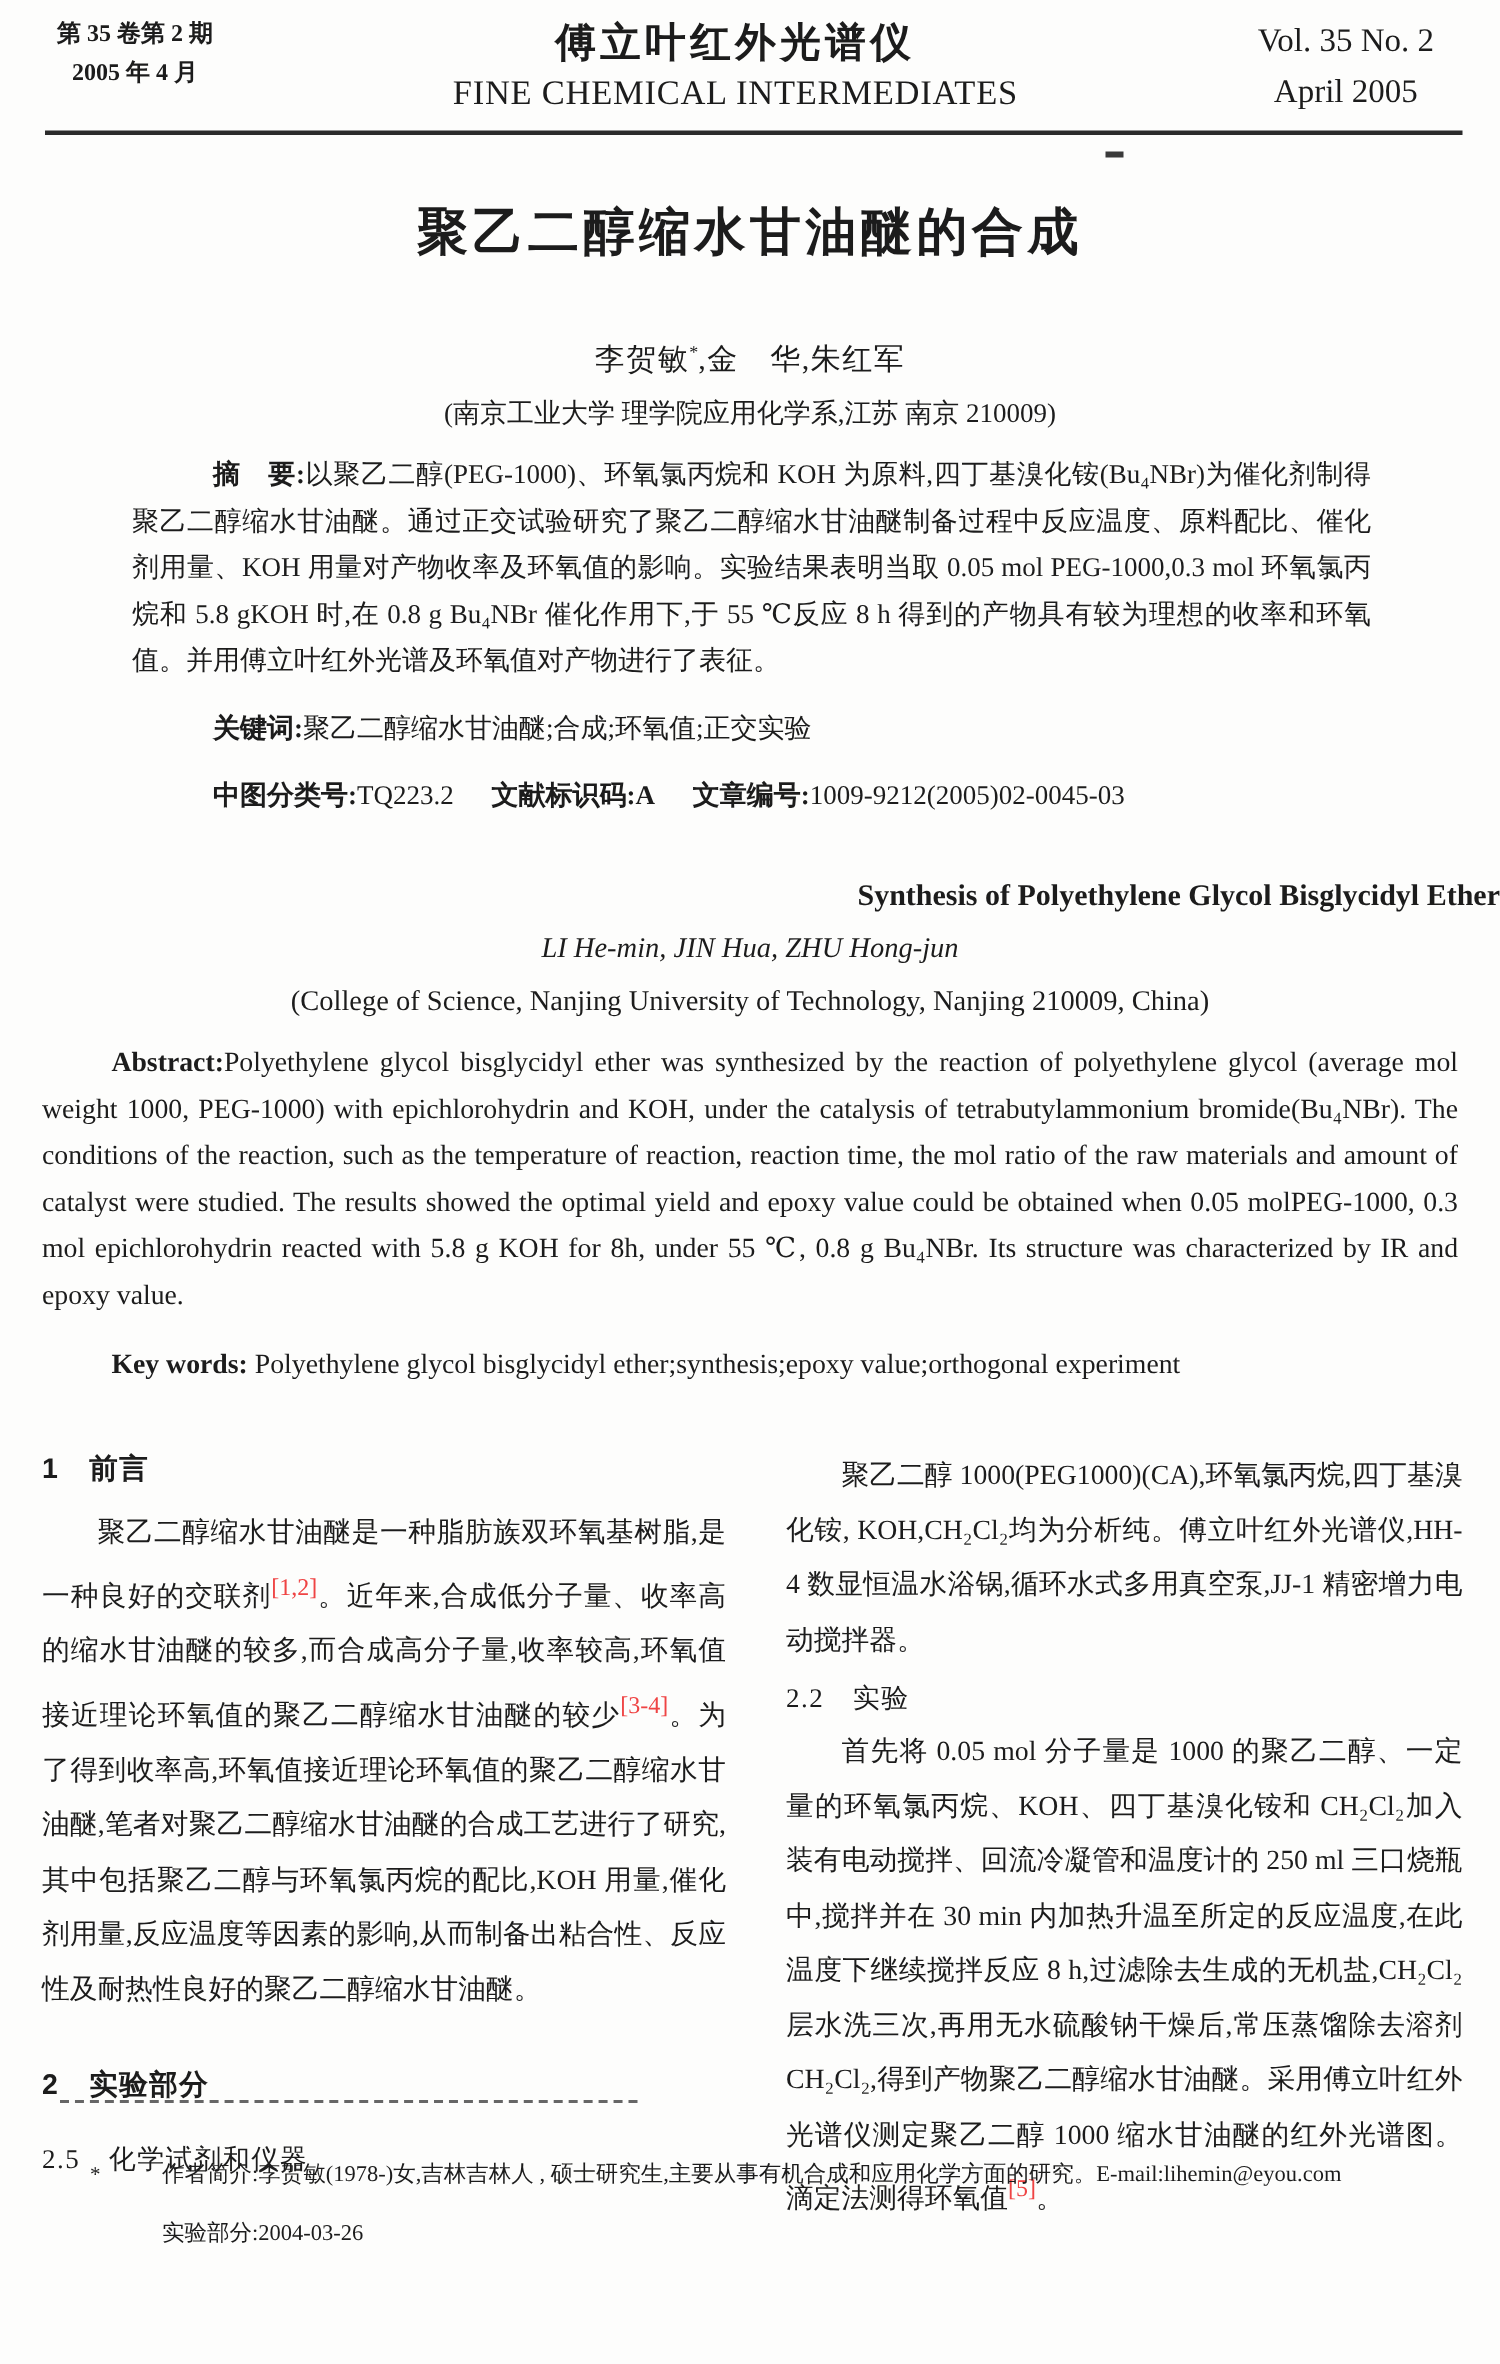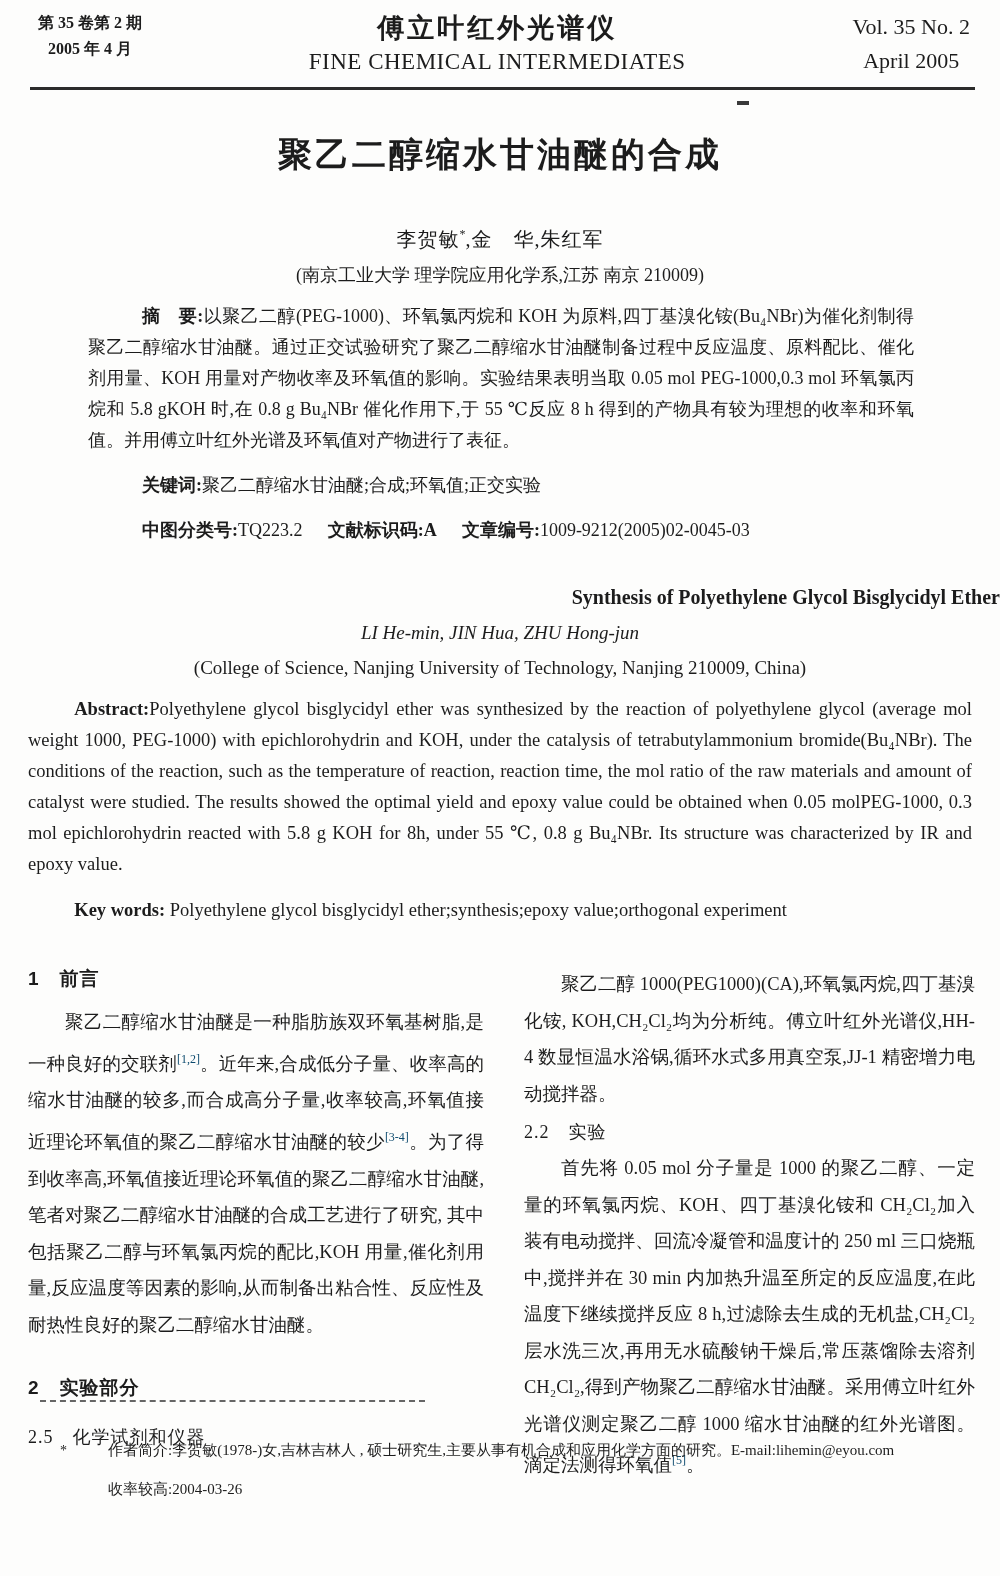--- a/index.html
+++ b/index.html
@@ -5,21 +5,21 @@
   html,body { margin:0; padding:0; background:#ffffff; }
   .page {
     position:relative;
     width:1000px; height:1576px;
     background:#fdfdfc;
     color:#1c1c1c;
     font-family:"Liberation Serif","DejaVu Serif",serif;
     overflow:hidden;
   }
   
-  .jheader { display:flex; justify-content:space-between; align-items:flex-start; padding:10px 30px 0 38px; }
+  .jheader { display:flex; justify-content:space-between; align-items:flex-start; padding:10px 44px 0 38px; }
   .jh-left { font-size:16px; line-height:1.6; font-weight:600; text-align:center; }
   .jh-center { text-align:center; }
   .jh-center .cn { font-size:27px; font-weight:bold; letter-spacing:3px; font-family:"Liberation Sans","DejaVu Sans",sans-serif; }
   .jh-center .en { font-size:23px; margin-top:3px; letter-spacing:0.5px; }
   .jh-right { font-size:22px; line-height:1.55; text-align:center; }
   .rule { height:3px; background:#2b2b2b; margin:9px 25px 0 30px; }
   .artifact-dash { position:absolute; top:101px; left:737px; width:12px; height:4px; background:#3a3a3a; }
 
   
   .art-title { text-align:center; margin-top:42px; font-family:"Liberation Sans","DejaVu Sans",sans-serif; font-weight:bold; font-size:34px; letter-spacing:3px; }
@@ -42,21 +42,21 @@
 
   
   .columns { display:flex; gap:40px; margin:40px 25px 0 28px;justify-content:space-between; }
   .col-left  { width:456px; flex:none; }
   .col-right { flex:1; }
   .sec { font-size:19px; font-weight:bold; font-family:"Liberation Sans","DejaVu Sans",sans-serif; margin:0; letter-spacing:1px; }
   .sec2 { margin-top:32px; }
   .subsec { font-size:18px; font-weight:normal; margin-top:24px; letter-spacing:1px; }
   .body-p { font-size:18.5px; line-height:36.5px; text-align:justify; text-indent:2em; margin:12px 0 0 0; }
   .body-p.first { margin-top:0; }
-  .sup-ref { font-size:12px; vertical-align:super; color:#0c4a6e; }
+  .sup-ref { font-size:16px; vertical-align:super; color:#ef4444; }
 
   
   .footnote-area { position:absolute; top:1400px; left:40px; right:30px; }
   .fn-divider { width:385px; border-top:2px dashed #666; }
   .fn-block { position:relative; margin-top:38px; padding-left:68px; font-size:15px; }
   .fn-marker { position:absolute; left:20px; top:3px; font-size:14px; }
   .fn-line { margin-bottom:17px; line-height:1.45; }
 </style>
 </head>
 <body>
@@ -108,17 +108,17 @@
       <div class="subsec" style="margin-top:8px;">2.2　实验</div>
       <p class="body-p" style="margin-top:6px;"><span>首先将 0.05 mol 分子量是 1000 的聚乙二醇、一定量的环氧氯丙烷、KOH、四丁基溴化铵和 CH₂Cl₂加入装有电动搅拌、回流冷凝管和温度计的 250 ml 三口烧瓶中,搅拌并在 30 min 内加热升温至所定的反应温度,在此温度下继续搅拌反应 8 h,过滤除去生成的无机盐,CH₂Cl₂层水洗三次,再用无水硫酸钠干燥后,常压蒸馏除去溶剂 CH₂Cl₂,得到产物聚乙二醇缩水甘油醚。采用傅立叶红外光谱仪测定聚乙二醇 1000 缩水甘油醚的红外光谱图。滴定法测得环氧值</span><span class="sup-ref">[5]</span><span>。</span></p>
     </div>
   </div>
 
   <div class="footnote-area">
     <div class="fn-divider"></div>
     <div class="fn-block">
       <span class="fn-marker">*</span>
       <div class="fn-line"><span class="fn-label">作者简介:</span><span>李贺敏(1978-)女,吉林吉林人 , 硕士研究生,主要从事有机合成和应用化学方面的研究。E-mail:lihemin@eyou.com</span></div>
-      <div class="fn-line"><span class="fn-label">收率较高:</span><span>2004-03-26</span></div>
+      <div class="fn-line"><span class="fn-label">实验部分:</span><span>2004-03-26</span></div>
     </div>
   </div>
 
 </div>
 
 </body></html>

